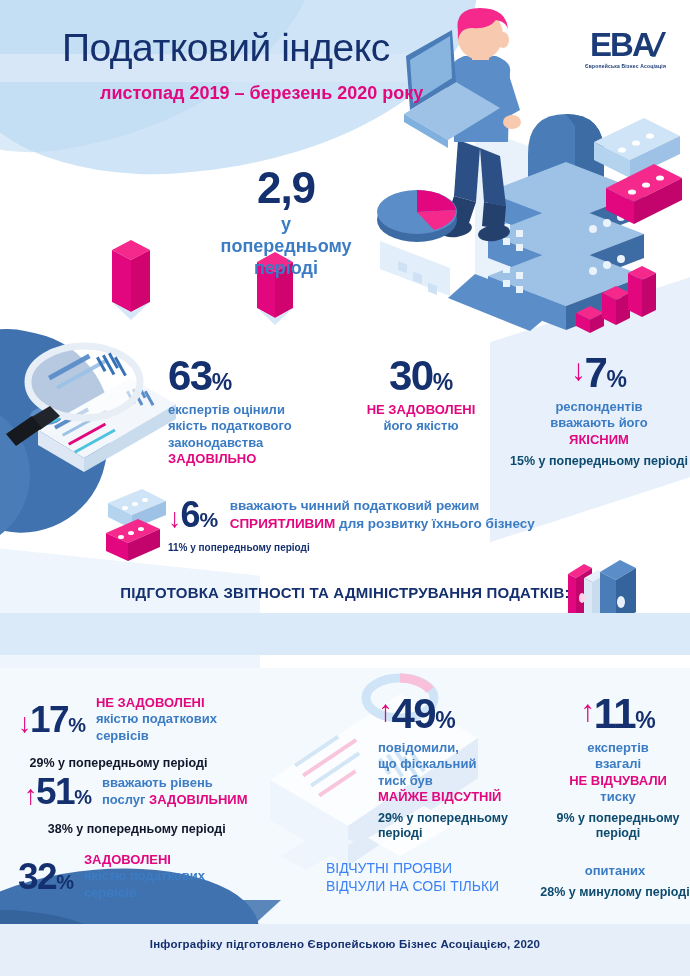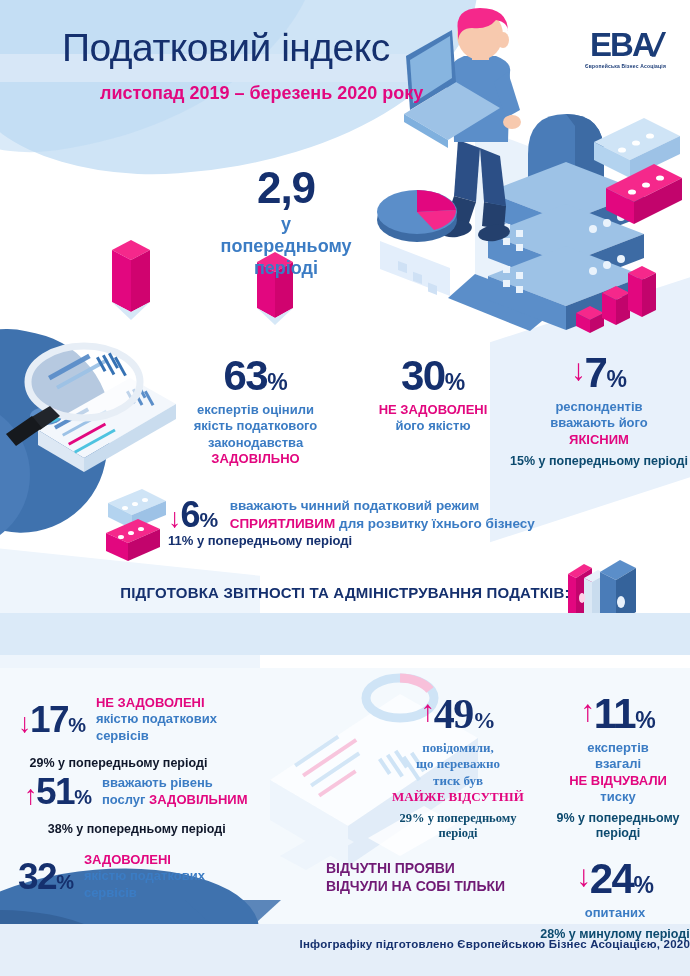--- a/index.html
+++ b/index.html
@@ -117,22 +117,22 @@
   }
   .hero2{position:absolute;left:216px;top:166px;width:140px;text-align:center;}
   .hero2 .num{
     font-size:44px;font-weight:bold;color:#15306e;line-height:1;letter-spacing:-1px;
   }
   .hero2 .cap{
     margin-top:4px;font-size:18px;font-weight:bold;color:#3b7cc4;line-height:1.22;
   }
 
   
-  .stat-63{position:absolute;left:168px;top:355px;width:175px;text-align:center;}
-  .stat-30{position:absolute;left:358px;top:355px;width:150px;text-align:center;}
+  .stat-63{position:absolute;left:168px;top:355px;width:175px;text-align:left;}
+  .stat-30{position:absolute;left:346px;top:355px;width:150px;text-align:center;}
   .stat-7 {position:absolute;left:510px;top:352px;width:178px;text-align:center;}
   .bignum{
     font-size:42px;font-weight:bold;color:#15306e;line-height:1;letter-spacing:-1.5px;
   }
   .bignum .pc{font-size:23px;letter-spacing:0;}
   .bignum .arrow{font-size:30px;color:#e2077f;vertical-align:7px;}
   .desc{
     margin-top:5px;font-size:13px;font-weight:bold;color:#3b7cc4;line-height:1.25;
   }
   .pink{color:#e2077f;}
@@ -146,21 +146,21 @@
     display:inline-block;font-size:36px;font-weight:bold;color:#15306e;
     line-height:1;vertical-align:middle;letter-spacing:-1px;
   }
   .stat-6 .n .arrow{font-size:27px;color:#e2077f;}
   .stat-6 .n .pc{font-size:21px;}
   .stat-6 .txt{
     display:inline-block;vertical-align:middle;margin-left:8px;
     font-size:13.5px;font-weight:bold;color:#3b7cc4;line-height:1.3;
   }
   .stat-6 .prevline{
-    margin-top:0;font-size:13px;font-weight:bold;color:#15306e;
+    margin-top:9px;font-size:10px;font-weight:bold;color:#15306e;
   }
 
   
   .banner-head{
     position:absolute;left:0;top:584px;width:690px;text-align:center;
     font-size:15px;font-weight:bold;color:#15306e;letter-spacing:.2px;
   }
   .banner-body{
     position:absolute;left:0;top:624px;width:690px;text-align:center;
     font-size:13.5px;font-weight:bold;color:#15306e;
@@ -177,30 +177,30 @@
   .inline-stat .n .arrow{font-size:27px;color:#e2077f;}
   .inline-stat .n .pc{font-size:20px;color:#15306e;}
   .inline-stat .t{
     display:inline-block;vertical-align:middle;margin-left:7px;
     font-size:13px;font-weight:bold;color:#3b7cc4;line-height:1.25;
   }
   .inline-stat .pline{
     font-size:12.5px;font-weight:bold;color:#0f172a;margin-top:12px;margin-left:2px;text-align:center;
   }
 
-  .b49{position:absolute;left:378px;top:693px;width:160px;text-align:center;font-family:Liberation Serif, serif;}
+  .b49{position:absolute;left:378px;top:693px;width:160px;text-align:left;}
   .b11{position:absolute;left:548px;top:693px;width:140px;text-align:center;}
   .bnote{
     position:absolute;left:326px;top:860px;width:210px;text-align:left;
-    font-size:14px;font-weight:bold;color:#701a75;line-height:1.25;
+    font-size:14px;font-weight:normal;color:#3b82f6;line-height:1.25;
   }
   .b24{position:absolute;left:540px;top:858px;width:150px;text-align:center;}
 
   .footer{
-    position:absolute;left:0;top:938px;width:690px;text-align:right;
+    position:absolute;left:0;top:938px;width:690px;text-align:center;
     font-size:11.5px;font-weight:bold;color:#15306e;letter-spacing:.2px;
   }
 </style>
 </head>
 <body>
 
 <div class="poster">
 
   <div class="bg-layer">
     <div class="bg-top-blue"></div>
@@ -565,21 +565,21 @@
       <div class="pink">ЗАДОВОЛЕНІ</div>
       <div>якістю податкових</div>
       <div>сервісів</div>
     </span>
   </div>
 
   <div class="b49">
     <div class="bignum"><span class="arrow">↑</span><span>49</span><span class="pc">%</span></div>
     <div class="desc">
       <div>повідомили,</div>
-      <div>що переважно</div>
+      <div>що фіскальний</div>
       <div>тиск був</div>
       <div class="pink">МАЙЖЕ ВІДСУТНІЙ</div>
     </div>
     <div class="prev">
       <div>29% у попередньому</div>
       <div>періоді</div>
     </div>
   </div>
 
   <div class="b11">
@@ -595,21 +595,20 @@
       <div>періоді</div>
     </div>
   </div>
 
   <div class="bnote">
     <div>ВІДЧУТНІ ПРОЯВИ</div>
     <div>ВІДЧУЛИ НА СОБІ ТІЛЬКИ</div>
   </div>
 
   <div class="b24">
-    <div class="bignum"><span class="arrow">↓</span><span>24</span><span class="pc">%</span></div>
     <div class="desc">
       <div>опитаних</div>
     </div>
     <div class="prev">28% у минулому періоді</div>
   </div>
 
   <div class="footer">Інфографіку підготовлено Європейською Бізнес Асоціацією, 2020</div>
 
 </div>
 

